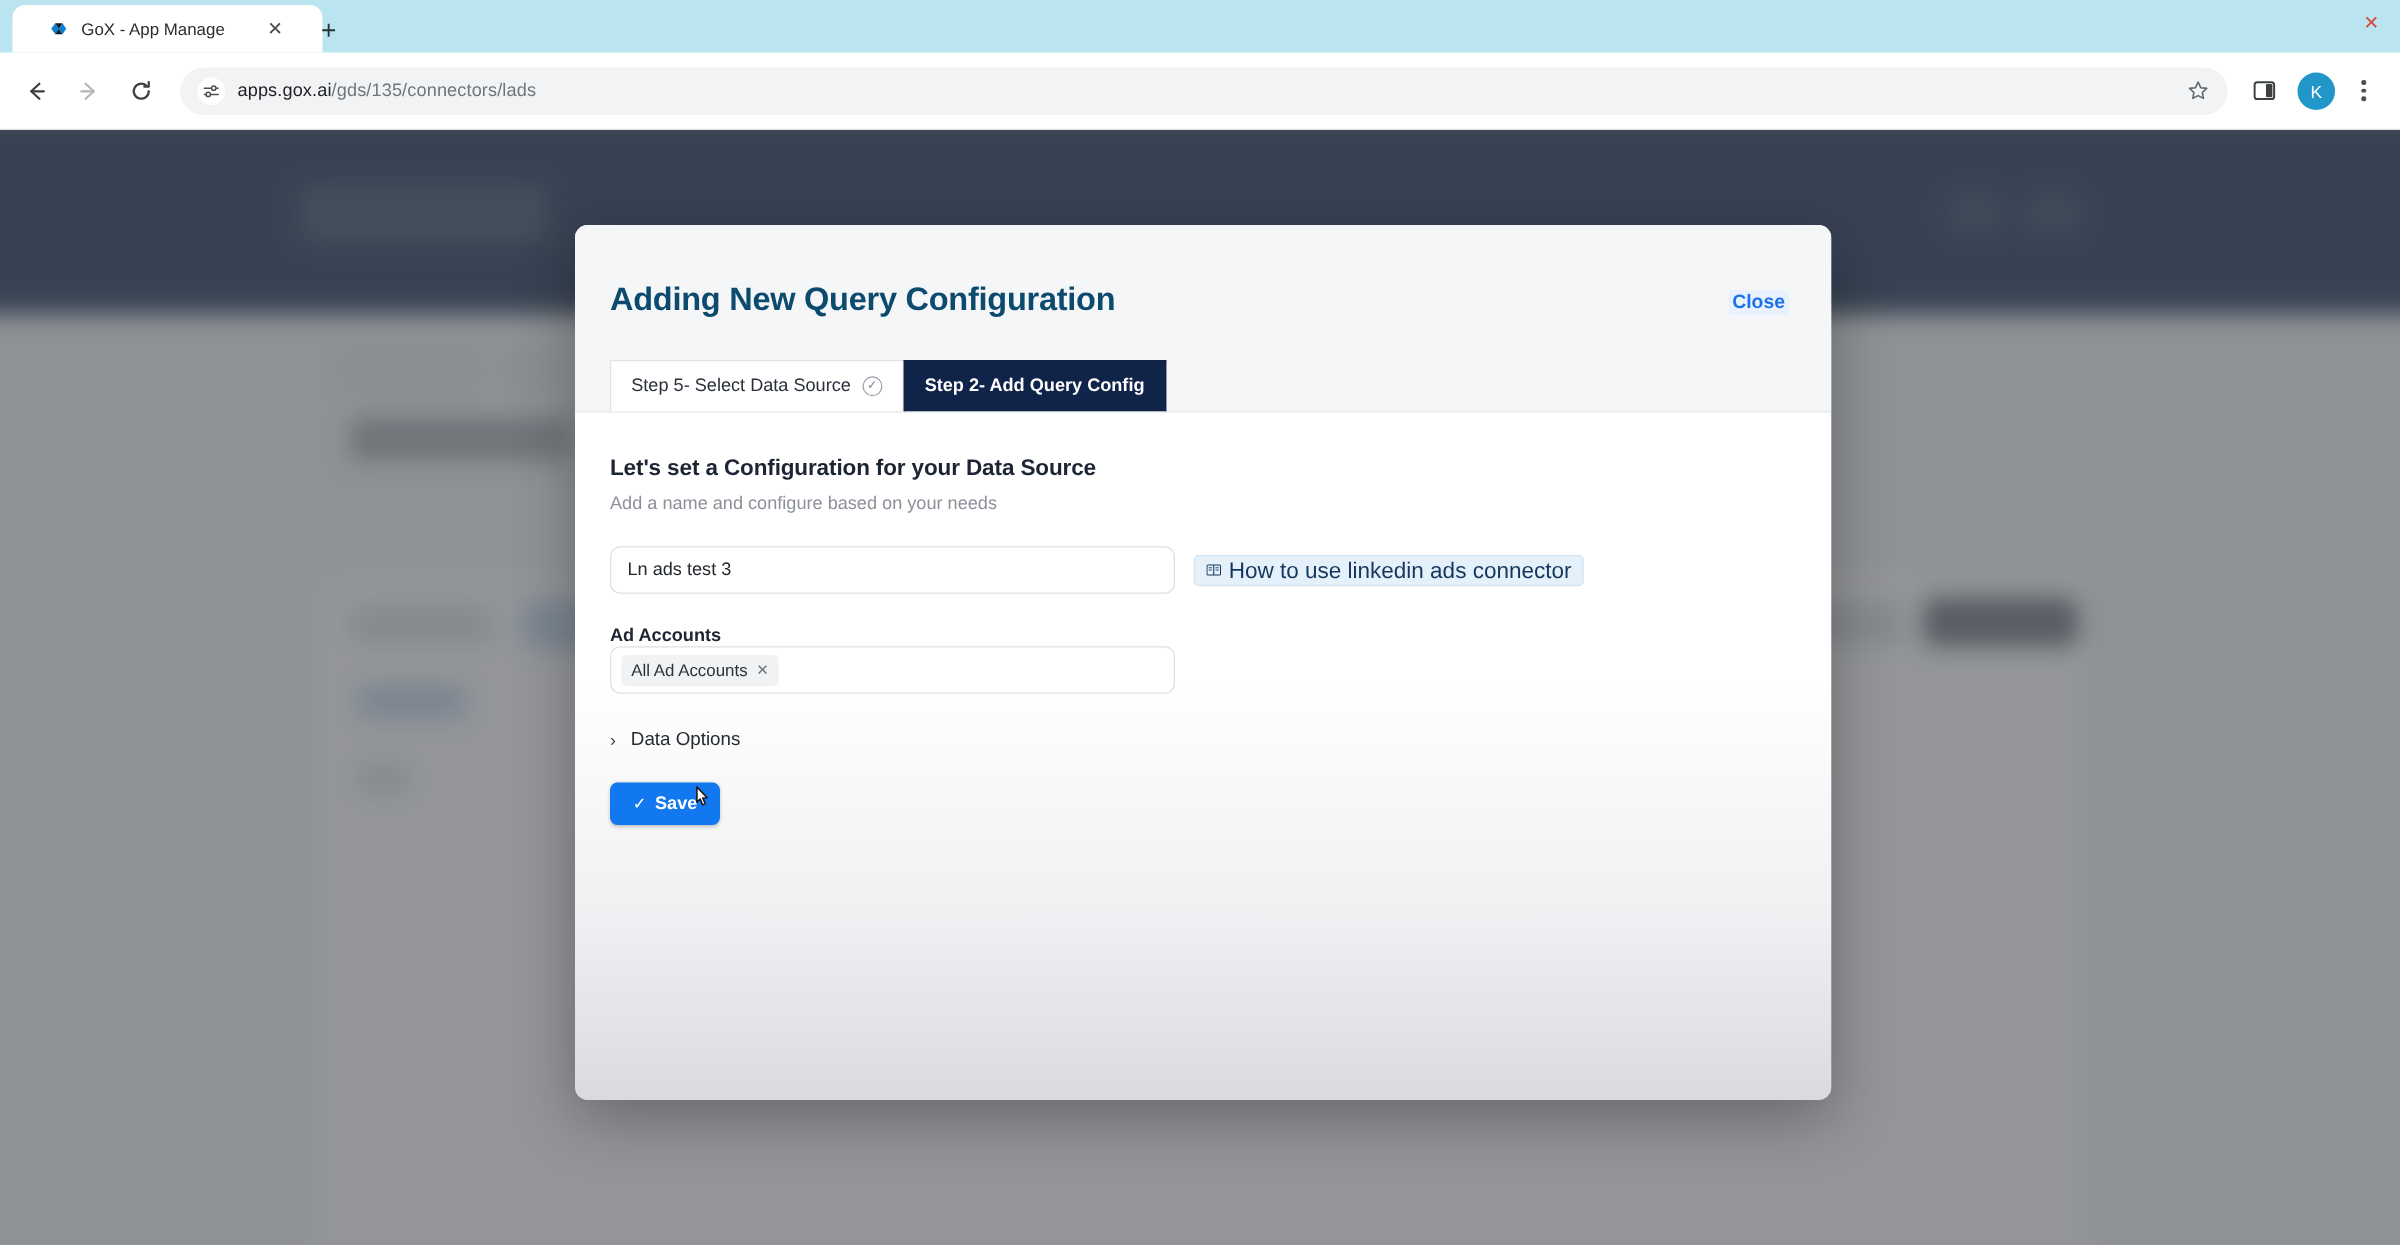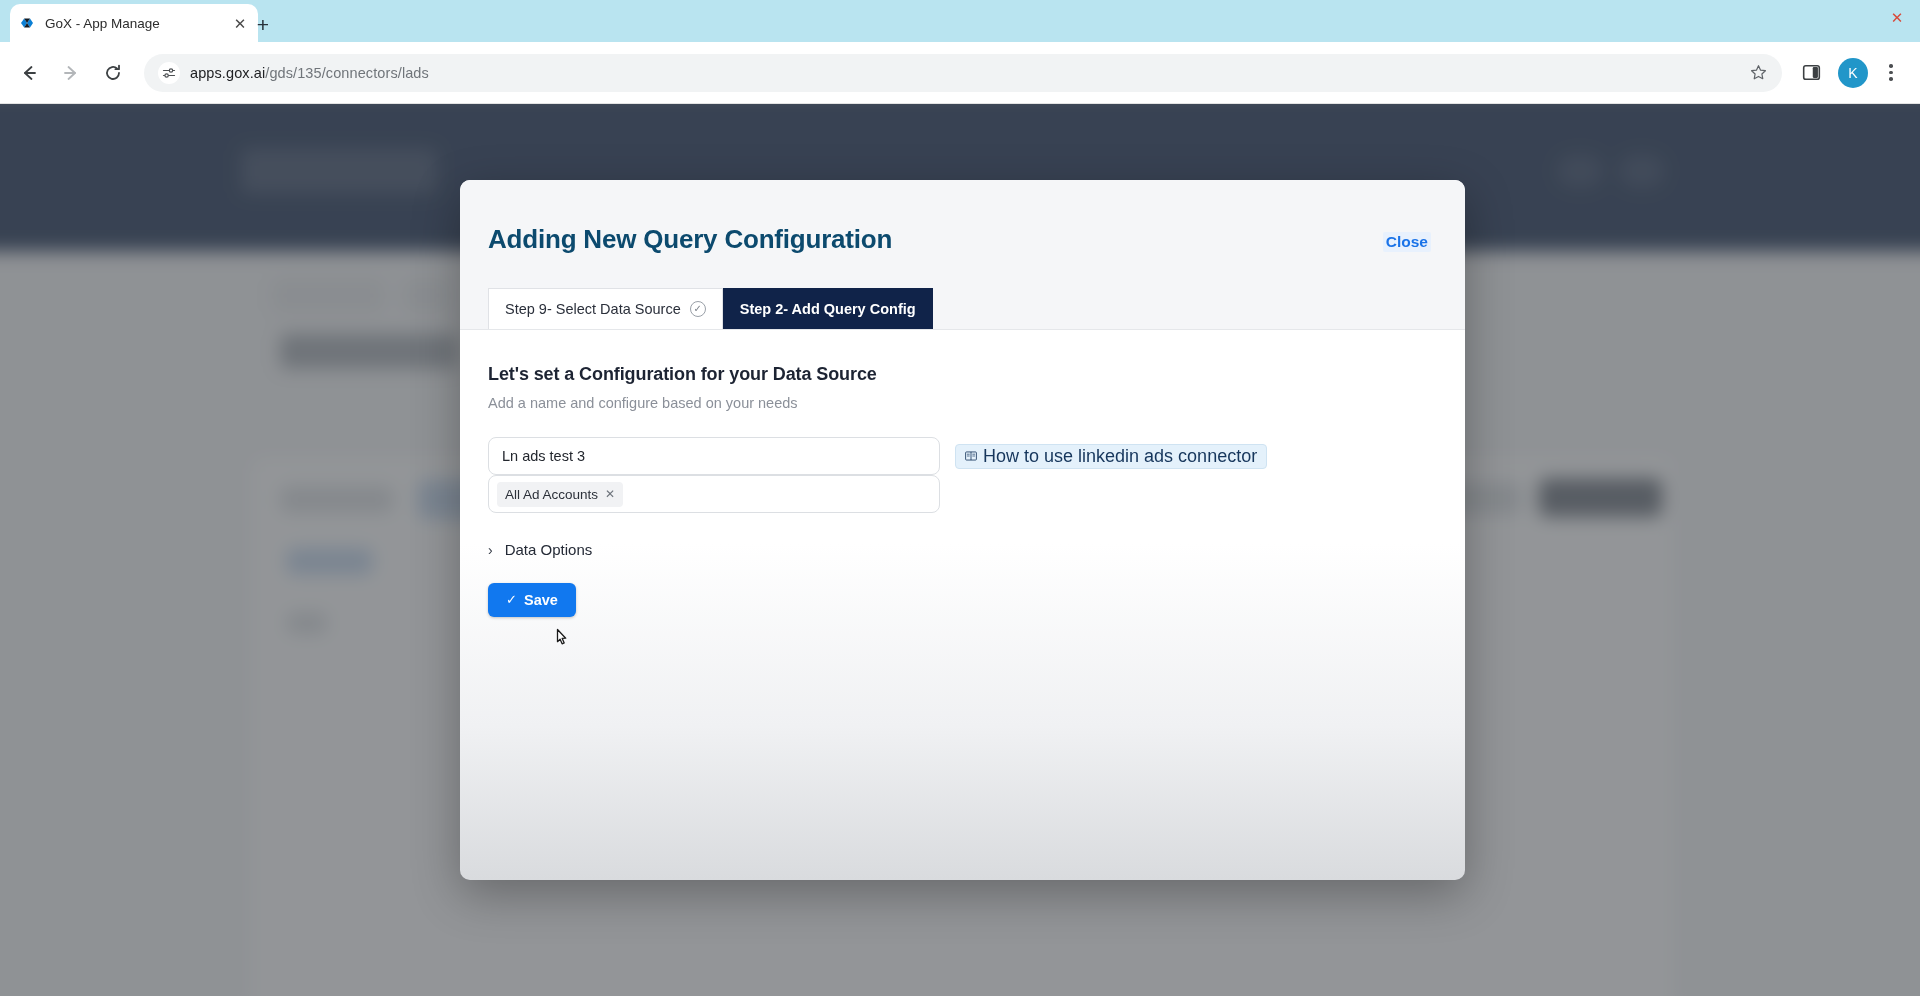--- a/index.html
+++ b/index.html
@@ -18,21 +18,21 @@
   }
   .tabstrip {
     position: absolute; top: 0; left: 0; width: 1920px; height: 42px;
   }
   .tab {
     position: absolute; top: 4px; left: 10px;
     width: 248px; height: 38px;
     background: #fff;
     border-radius: 10px 10px 0 0;
     display: flex; align-items: center;
-    padding: 0 8px;
+    padding: 0 28px;
   }
   .tab-favicon {
     width: 18px; height: 18px; flex: 0 0 18px;
     margin-right: 9px;
     position: relative;
   }
   .tab-title {
     font-size: 13.5px; color: #2c2c2c;
     white-space: nowrap; overflow: hidden; text-overflow: ellipsis;
     flex: 1 1 auto;
@@ -337,21 +337,21 @@
 </div>
 
 <div class="modal">
 
   <div class="modal-head">
     <div class="modal-title">Adding New Query Configuration</div>
     <div class="modal-close">Close</div>
 
     <div class="steps">
       <div class="step inactive">
-        <span>Step 9- Select Data Source</span>
+        <span>Step 5- Select Data Source</span>
         <span class="step-check">✓</span>
       </div>
       <div class="step active">
         <span>Step 2- Add Query Config</span>
       </div>
     </div>
   </div>
 
   <div class="modal-body">
     <div class="section-title">Let's set a Configuration for your Data Source</div>
@@ -367,20 +367,21 @@
             <line x1="2.6" y1="5.6" x2="6.2" y2="5.6" stroke="#16365c" stroke-width="0.9"></line>
             <line x1="2.6" y1="8" x2="6.2" y2="8" stroke="#16365c" stroke-width="0.9"></line>
             <line x1="9.8" y1="5.6" x2="13.4" y2="5.6" stroke="#16365c" stroke-width="0.9"></line>
             <line x1="9.8" y1="8" x2="13.4" y2="8" stroke="#16365c" stroke-width="0.9"></line>
           </svg>
         </span>
         <span>How to use linkedin ads connector</span>
       </div>
     </div>
 
+    <div class="field-label">Ad Accounts</div>
     <div class="tag-input">
       <span class="tag">
         <span>All Ad Accounts</span>
         <span class="tag-x">✕</span>
       </span>
     </div>
 
     <div class="data-options">
       <span class="chev">›</span>
       <span>Data Options</span>

